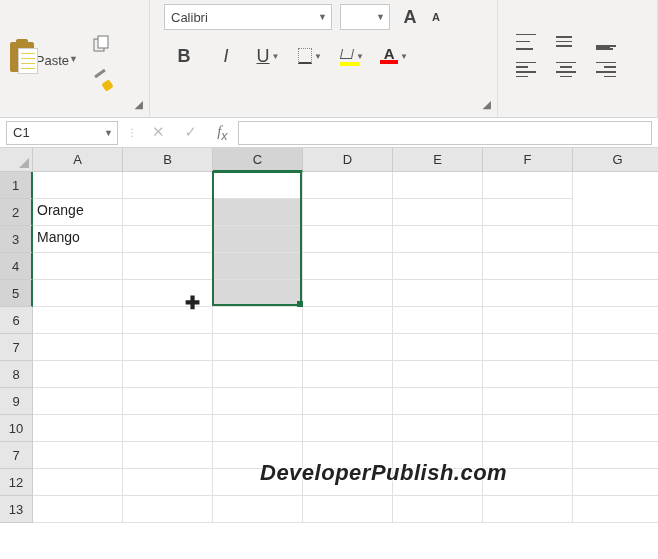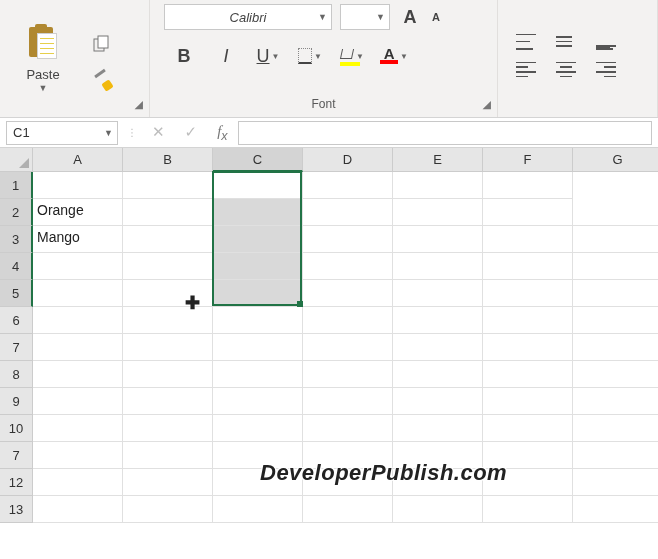--- a/index.html
+++ b/index.html
@@ -8,41 +8,41 @@
 
 .ribbon { background:#f3f2f1; height:118px; width:658px; display:flex; border-bottom:1px solid #d4d4d4; }
 
 .group { display:flex; flex-direction:column; height:100%; border-right:1px solid #e1dfdd; position:relative; }
 .group-body { flex:1; display:flex; align-items:center; }
 .group-label { text-align:center; font-size:12px; color:#595959; padding:4px 0 6px 0; position:relative; }
 .dlauncher { position:absolute; right:6px; bottom:6px; color:#777; font-size:11px; cursor:pointer; }
 
 
 .clipboard { width:150px; }
-.paste-btn { display:flex; flex-direction:column; align-items:center; justify-content:center; width:70px; height:80px; margin-left:8px; cursor:pointer; }
+.paste-btn { display:flex; flex-direction:row; align-items:center; justify-content:center; width:70px; height:80px; margin-left:8px; cursor:pointer; }
 .paste-icon { width:32px; height:38px; position:relative; }
 .clipboard-back { position:absolute; left:2px; top:2px; width:24px; height:30px; background:#b08830; border-radius:2px; }
 .clipboard-clip { position:absolute; left:8px; top:-1px; width:12px; height:6px; background:#b08830; border-radius:2px 2px 0 0; }
 .paper-front { position:absolute; left:10px; top:8px; width:20px; height:26px; background:#fff; border:1px solid #cfcfcf; }
 .paper-line { position:absolute; left:2px; right:2px; height:1px; background:#e6cf4a; }
 .paste-label { font-size:13px; color:#444; margin-top:4px; }
 .paste-drop { font-size:9px; color:#666; margin-top:1px; }
 
 .clip-small-col { display:flex; flex-direction:column; gap:12px; margin-left:10px; margin-top:6px; }
 .small-btn { width:28px; height:24px; display:flex; align-items:center; justify-content:center; cursor:pointer; color:#555; }
 .brush-icon { width:20px; height:20px; position:relative; }
 .brush-handle { position:absolute; left:2px; top:2px; width:12px; height:3px; background:#888; transform:rotate(-35deg); }
 .brush-head { position:absolute; right:0px; bottom:0px; width:9px; height:9px; background:#f2b90d; border-radius:2px; transform:rotate(-35deg); }
 
 
 .fontgrp { flex:1; }
 .font-row1 { display:flex; align-items:center; gap:8px; padding:4px 10px 0 14px; }
 .combo { height:26px; background:#fff; border:1px solid #c8c8c8; display:flex; align-items:center; padding:0 6px; font-size:13px; color:#444; position:relative; }
 .combo .drop { position:absolute; right:4px; font-size:9px; color:#666; }
-.fontname { width:168px; font-style:italic; font-family:"Calibri", sans-serif;justify-content:center; }
+.fontname { width:168px; font-family:"Calibri", sans-serif; }
 .fontsize { width:50px; }
 .grow-shrink { display:flex; gap:2px; }
 .aa-btn { width:24px; height:24px; display:flex; align-items:center; justify-content:center; cursor:pointer; font-family:"Times New Roman", serif; color:#444; }
 .aa-big { font-size:18px; font-weight:bold; }
 .aa-small { font-size:11px; font-weight:bold; }
 
 .font-row2 { display:flex; align-items:center; gap:18px; padding:14px 10px 0 22px; }
 .fmt-btn { width:24px; height:24px; display:flex; align-items:center; justify-content:center; cursor:pointer; color:#444; font-family:"Times New Roman", serif; font-size:18px; }
 .fmt-btn .drop { font-size:8px; margin-left:2px; color:#666; }
 .underline { text-decoration:underline; }
@@ -184,21 +184,20 @@
           </div>
         <div class="fmt-btn">
             <div class="fontcolor-icon">
               <span class="fontcolor-a">A</span>
               <div class="fontcolor-bar"></div>
             </div>
             <span class="drop">▼</span>
           </div>
       </div>
     </div>
-    <div class="group-label">Font</div>
     <div class="dlauncher">◢</div>
   </div>
 
   <div class="group aligngrp">
     <div class="align-body">
       <div class="align-row">
         <div class="align-btn al-top">
             <span></span>
             <span></span>
             <span></span>

